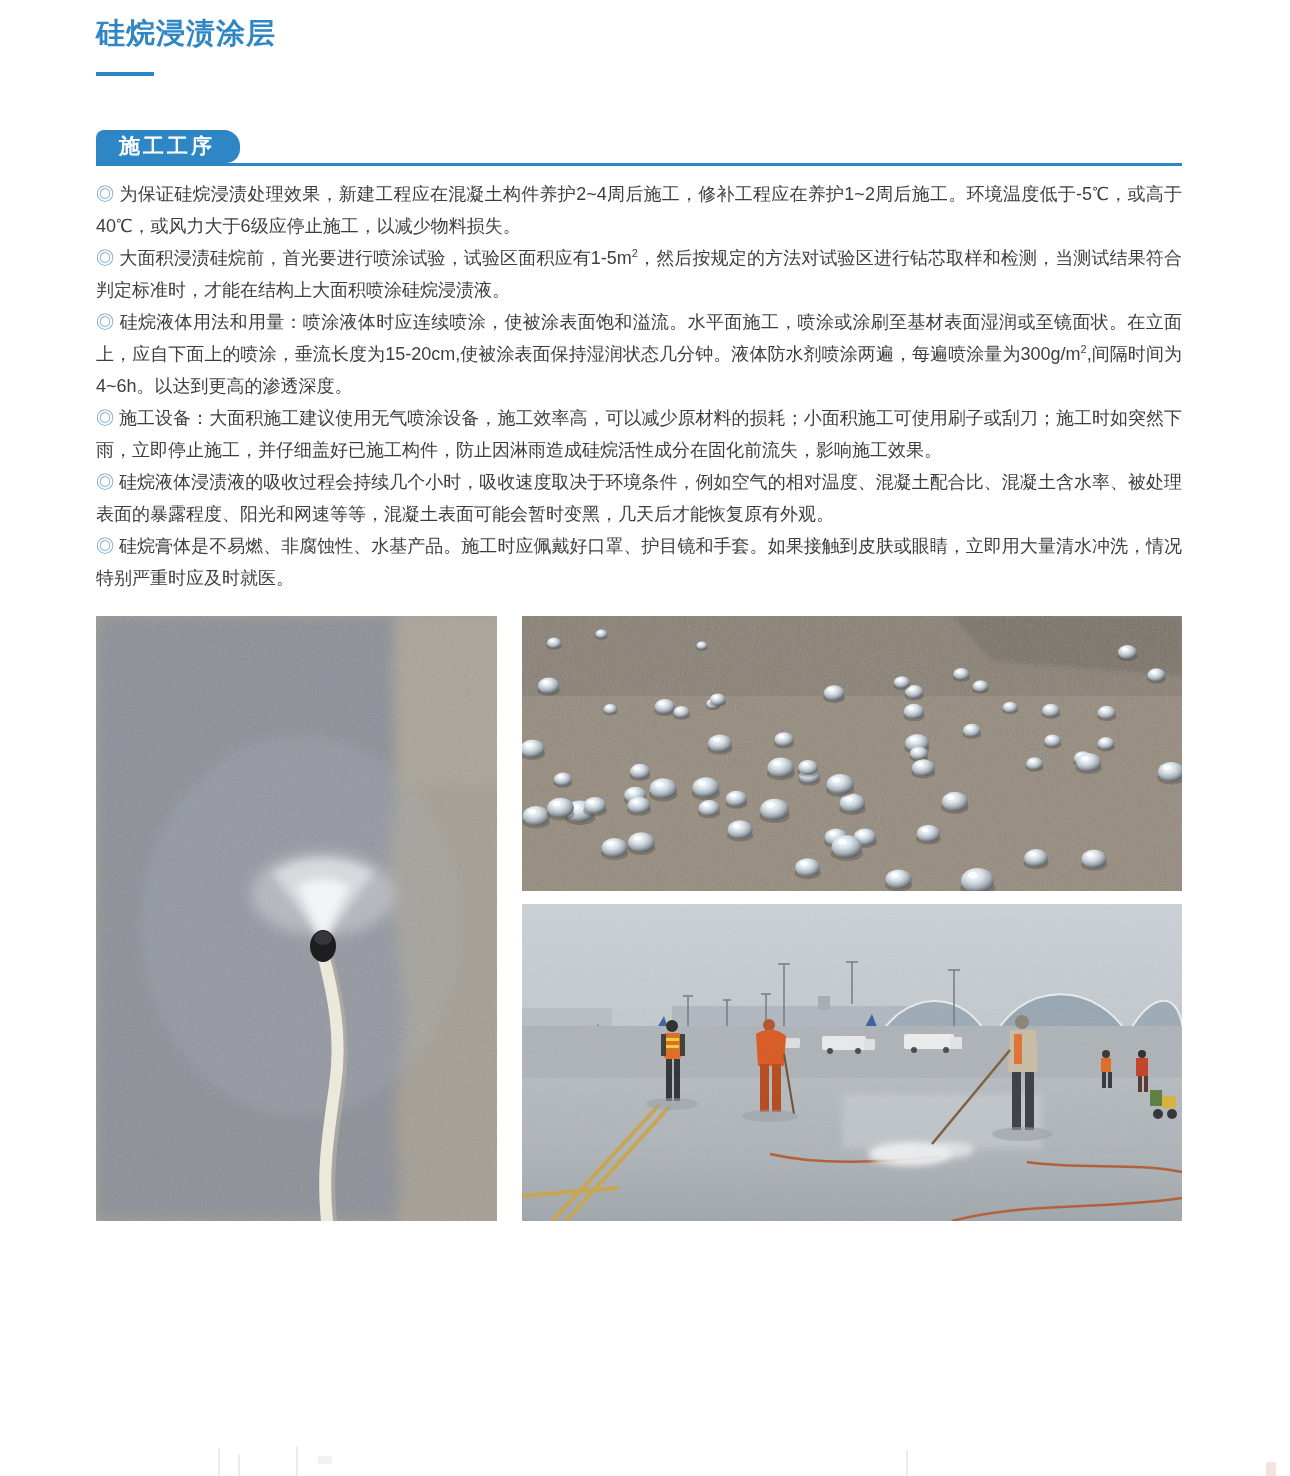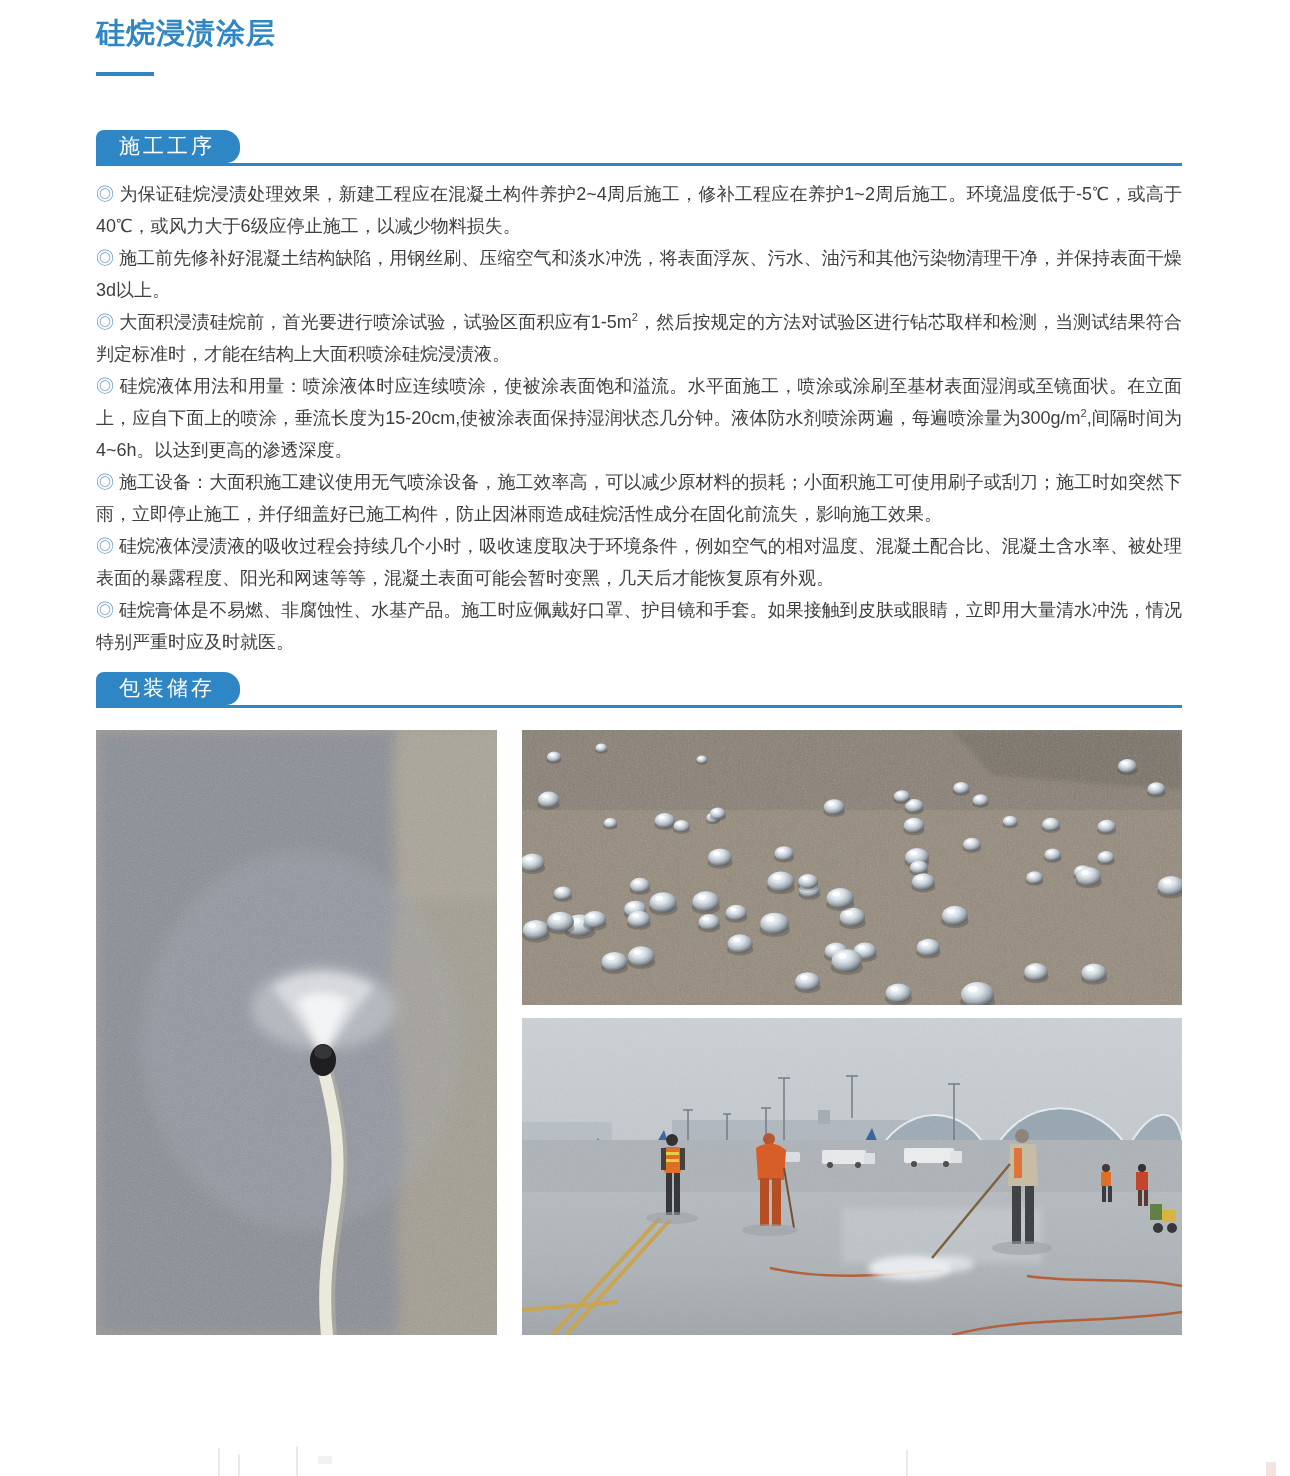--- a/index.html
+++ b/index.html
@@ -3,21 +3,21 @@
 <meta charset="utf-8">
 <style>
   html,body{margin:0;padding:0;background:#ffffff;}
   .page{position:relative;width:1290px;height:1476px;background:#fff;overflow:hidden;
         font-family:"Liberation Sans",sans-serif;}
   .content{padding:16px 108px 0 96px;}
   .doc-title{font-size:29px;font-weight:bold;color:#2f86c5;letter-spacing:1px;line-height:34px;}
   .title-dash{width:58px;height:4px;background:#2f86c5;margin-top:22px;}
   .section-head{margin-top:54px;border-bottom:3px solid #2f86c5;line-height:0;}
   .section-head.storage{margin-top:14px;}
-  .section-tab{display:inline-block;background:#2f86c5;color:#ffffff;font-size:21px;font-weight:normal;
+  .section-tab{display:inline-block;background:#2f86c5;color:#ffffff;font-size:21px;font-weight:bold;
         letter-spacing:3px;line-height:22px;padding:5px 25px 6px 23px;border-radius:8px 16px 14px 0;}
   .bullets{margin-top:12px;}
   .bullets.single{margin-top:8px;}
   p.bullet{margin:0;font-size:18px;line-height:32px;color:#3e3e3e;text-align:justify;}
   .marker{color:#6b9fcb;}
   sup{font-size:11px;line-height:0;}
   .photos{display:flex;gap:25px;margin-top:22px;}
   .photo{position:relative;overflow:hidden;background:#9a9a96;}
   .photo svg{display:block;}
   .photo-left{width:434px;height:605px;}
@@ -40,31 +40,27 @@
   <div class="content">
 
     <div class="doc-title">硅烷浸渍涂层</div>
     <div class="title-dash"></div>
 
     <div class="section-head">
       <span class="section-tab">施工工序</span>
     </div>
     <div class="bullets">
         <p class="bullet"><span class="marker">◎&nbsp;</span>为保证硅烷浸渍处理效果，新建工程应在混凝土构件养护2~4周后施工，修补工程应在养护1~2周后施工。环境温度低于-5℃，或高于40℃，或风力大于6级应停止施工，以减少物料损失。</p>
-        <p class="bullet"><span class="marker">◎&nbsp;</span>施工前先修补好混凝土结构缺陷，用钢丝刷、压缩空气和淡水冲洗，将表面浮灰、污水、油污和其他污染物清理干净，并保持表面干燥3d以上。</p>
         <p class="bullet"><span class="marker">◎&nbsp;</span>大面积浸渍硅烷前，首光要进行喷涂试验，试验区面积应有1-5m<sup>2</sup>，然后按规定的方法对试验区进行钻芯取样和检测，当测试结果符合判定标准时，才能在结构上大面积喷涂硅烷浸渍液。</p>
         <p class="bullet"><span class="marker">◎&nbsp;</span>硅烷液体用法和用量：喷涂液体时应连续喷涂，使被涂表面饱和溢流。水平面施工，喷涂或涂刷至基材表面湿润或至镜面状。在立面上，应自下面上的喷涂，垂流长度为15-20cm,使被涂表面保持湿润状态几分钟。液体防水剂喷涂两遍，每遍喷涂量为300g/m<sup>2</sup>,间隔时间为4~6h。以达到更高的渗透深度。</p>
         <p class="bullet"><span class="marker">◎&nbsp;</span>施工设备：大面积施工建议使用无气喷涂设备，施工效率高，可以减少原材料的损耗；小面积施工可使用刷子或刮刀；施工时如突然下雨，立即停止施工，并仔细盖好已施工构件，防止因淋雨造成硅烷活性成分在固化前流失，影响施工效果。</p>
         <p class="bullet"><span class="marker">◎&nbsp;</span>硅烷液体浸渍液的吸收过程会持续几个小时，吸收速度取决于环境条件，例如空气的相对温度、混凝土配合比、混凝土含水率、被处理表面的暴露程度、阳光和网速等等，混凝土表面可能会暂时变黑，几天后才能恢复原有外观。</p>
         <p class="bullet"><span class="marker">◎&nbsp;</span>硅烷膏体是不易燃、非腐蚀性、水基产品。施工时应佩戴好口罩、护目镜和手套。如果接触到皮肤或眼睛，立即用大量清水冲洗，情况特别严重时应及时就医。</p>
       </div>
 
-    <div class="section-head storage">
-      <span class="section-tab">包装储存</span>
-    </div>
 
     <div class="photos">
 
       <div class="photo photo-left">
         <svg width="434" height="605" viewBox="0 0 434 605" preserveAspectRatio="none">
           <defs>
             <filter id="n1" x="0" y="0" width="100%" height="100%">
               <feTurbulence type="fractalNoise" baseFrequency="0.8" numOctaves="3" seed="11" stitchTiles="stitch"></feTurbulence>
               <feColorMatrix type="saturate" values="0"></feColorMatrix>
               <feComponentTransfer>

